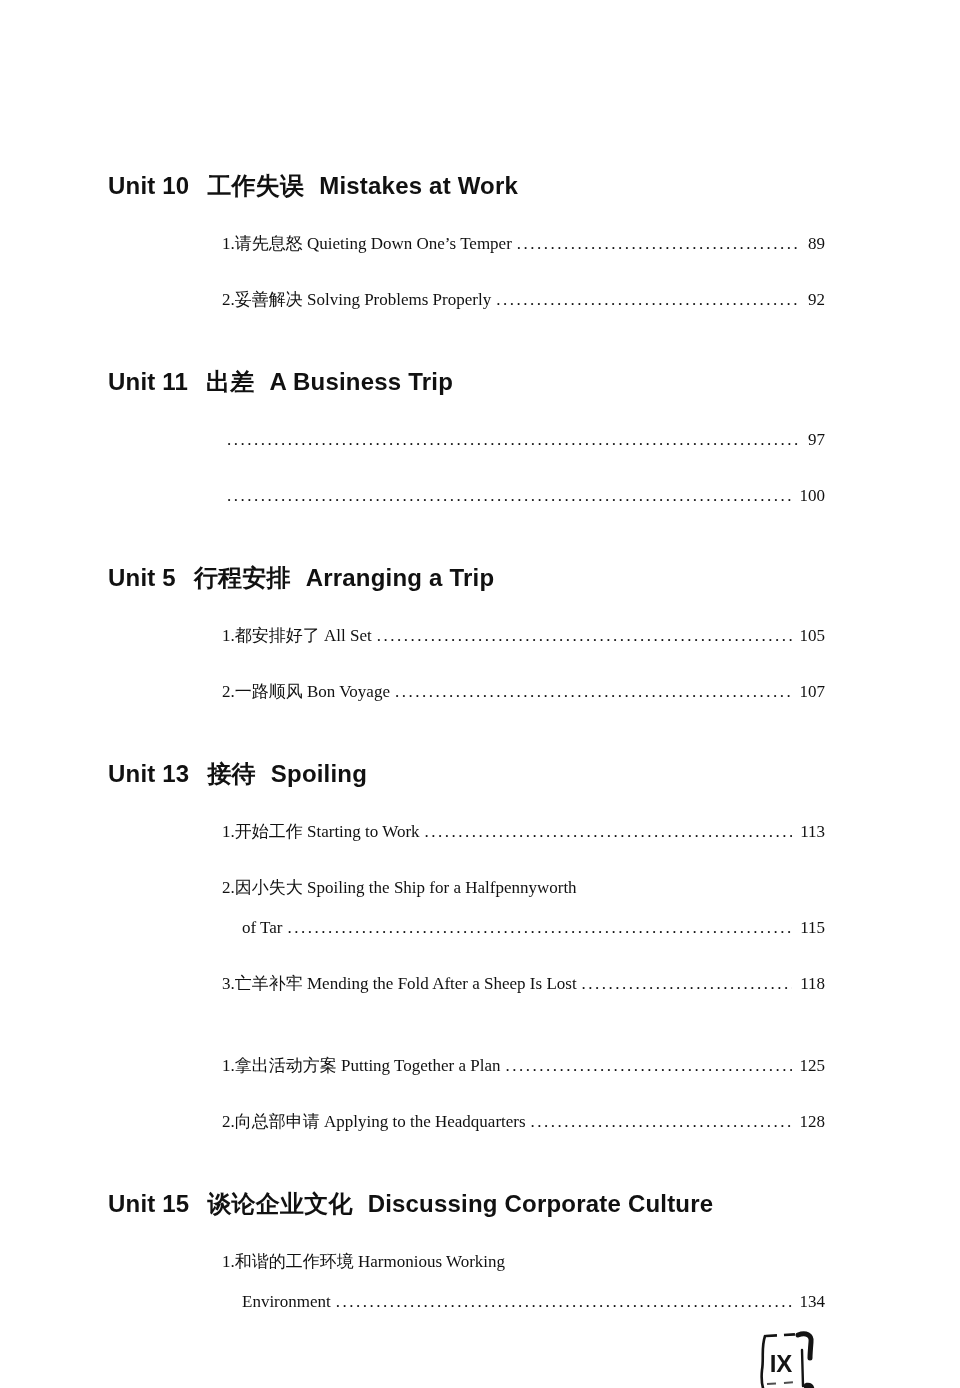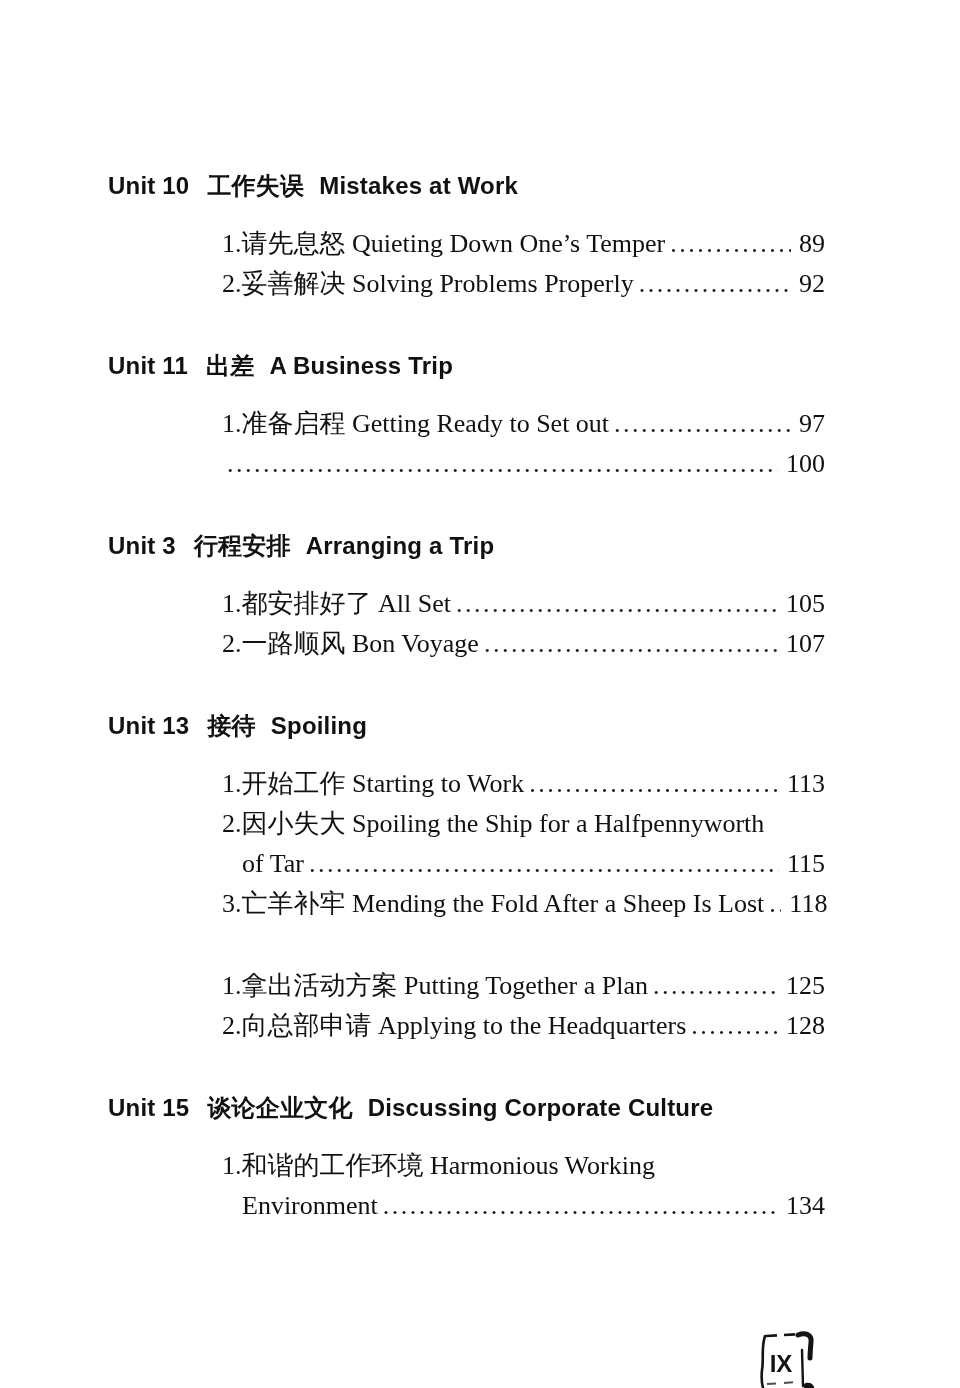--- a/index.html
+++ b/index.html
@@ -40,22 +40,23 @@
     margin-right: 15px;
     font-weight: 700;
   }
   .items {
     margin: 0 0 0 114px;
     padding: 0;
     list-style: none;
     width: 603px;
   }
   .toc-item {
-    font-size: 26px;
+    font-size: 17px;
     line-height: 40px;
+    margin-top: 16px;
   }
   .row {
     display: flex;
     align-items: baseline;
   }
   .entry-text {
     white-space: nowrap;
     flex: 0 0 auto;
   }
   .dots {
@@ -113,34 +114,33 @@
       </li>
     </ul>
   </section>
 
   <section class="unit">
     <h2 class="unit-heading">
       <span class="unit-label">Unit 11</span><span class="unit-title-zh">出差</span><span class="unit-title-en">A Business Trip</span>
     </h2>
     <ul class="items">
       <li class="toc-item row">
-        <span class="entry-text">1.准备启程 Getting Ready to Set out</span>
         <span class="dots">........................................................................................................................</span>
         <span class="page-num">97</span>
       </li>
       <li class="toc-item row">
         <span class="dots">........................................................................................................................</span>
         <span class="page-num">100</span>
       </li>
     </ul>
   </section>
 
   <section class="unit">
     <h2 class="unit-heading">
-      <span class="unit-label">Unit 3</span><span class="unit-title-zh">行程安排</span><span class="unit-title-en">Arranging a Trip</span>
+      <span class="unit-label">Unit 5</span><span class="unit-title-zh">行程安排</span><span class="unit-title-en">Arranging a Trip</span>
     </h2>
     <ul class="items">
       <li class="toc-item row">
         <span class="entry-text">1.都安排好了 All Set</span>
         <span class="dots">........................................................................................................................</span>
         <span class="page-num">105</span>
       </li>
       <li class="toc-item row">
         <span class="entry-text">2.一路顺风 Bon Voyage</span>
         <span class="dots">........................................................................................................................</span>

